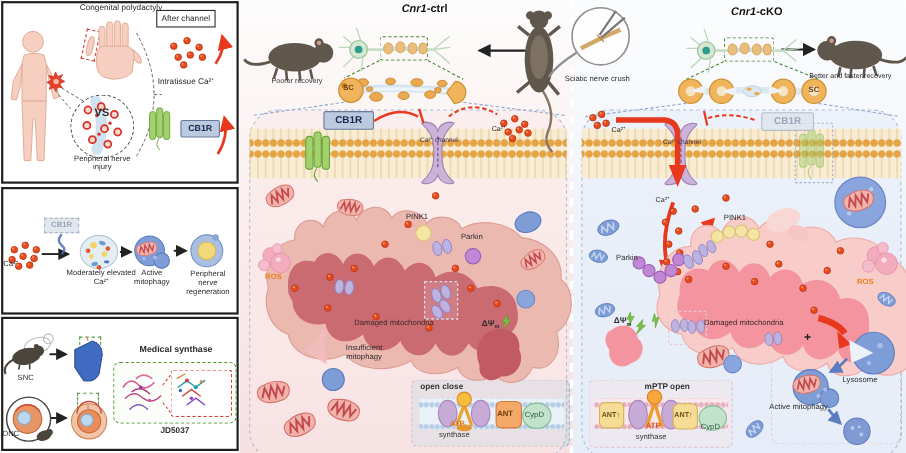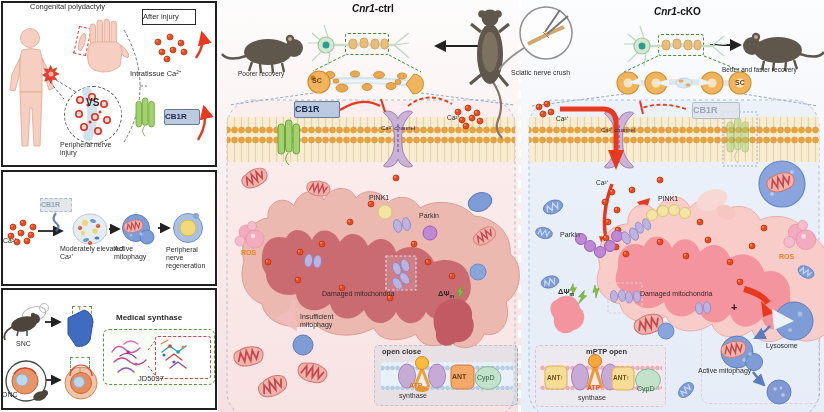--- a/index.html
+++ b/index.html
@@ -2,21 +2,21 @@
 <html><head>
 <meta charset="utf-8">
 <style>
   html,body{margin:0;padding:0;background:#fff;}
   #fig{position:relative;width:824px;height:412px;overflow:hidden;font-family:"Liberation Sans",sans-serif;background:#fff;}
   .bg{position:absolute;top:0;height:412px;z-index:0;}
   .panelbox{position:absolute;box-sizing:border-box;background:#fff;border:2px solid #1f1f1f;z-index:1;}
   .box{position:absolute;box-sizing:border-box;z-index:1;}
   svg.art{position:absolute;left:0;top:0;z-index:2;}
   .lbl{position:absolute;font-size:7px;color:#2b2b2b;line-height:1.15;white-space:nowrap;z-index:3;text-align:right;}
-  .c{text-align:left;}
+  .c{text-align:center;}
   .b{font-weight:bold;}
   .w{white-space:normal;}
   .it{font-style:italic;margin-left:32px;}
   .sub{font-size:5px;vertical-align:-2px;}
   .sep{position:absolute;left:518px;top:0;width:3px;height:412px;z-index:2;
        background:repeating-linear-gradient(180deg,#ffffff 0 8px,rgba(255,255,255,0) 8px 15px);}
   .tag{display:inline-block;}
 </style>
 </head>
 <body>
@@ -580,36 +580,36 @@
       <circle cx="183" cy="347" r="1.5" fill="#e08838" stroke="none"></circle>
       <circle cx="164" cy="355" r="1.5" fill="#3068c8" stroke="none"></circle>
     </g>
     <g stroke="#d84040" stroke-width="1" stroke-dasharray="2.5,2">
       <path d="M148,350 L155,341"></path>
         <path d="M148,366 L155,375"></path>
     </g>
   </svg>
 
   <div class="lbl c" style="left:30px;top:3px;width:160px;font-size:7.5px;">Congenital polydactyly</div>
-  <div class="lbl c" style="left:142px;top:9px;width:52px;height:14px;line-height:13px;border:1.5px solid #2a2a2a;background:#fff;font-size:7.5px;">After injury</div>
+  <div class="lbl c" style="left:142px;top:9px;width:52px;height:14px;line-height:13px;border:1.5px solid #2a2a2a;background:#fff;font-size:7.5px;">After channel</div>
   <div class="lbl c" style="left:130px;top:60px;width:78px;font-size:7.5px;margin-top:10px;">Intratissue Ca²⁺</div>
   <div class="lbl b" style="left:86px;top:97px;font-size:10px;">VS</div>
   <div class="lbl c w" style="left:60px;top:141px;width:66px;">Peripheral nerve injury</div>
   <div class="lbl c b" style="left:164px;top:109px;width:34px;height:14px;line-height:13px;background:#bccadf;border:1px solid #68799c;border-radius:2px;color:#16284e;font-size:8px;">CB1R</div>
 
   <div class="lbl" style="left:3px;top:237px;">Ca²⁺</div>
   <div class="lbl c b" style="left:40px;top:198px;width:30px;height:12px;line-height:11px;background:#e2e7ee;border:1px dashed #adb8c8;color:#96a2b4;">CB1R</div>
   <div class="lbl c w" style="left:60px;top:245px;width:64px;">Moderately elevated Ca²⁺</div>
   <div class="lbl c w" style="left:114px;top:245px;width:48px;">Active mitophagy</div>
   <div class="lbl c w" style="left:166px;top:246px;width:46px;">Peripheral nerve regeneration</div>
 
   <div class="lbl" style="left:16px;top:340px;">SNC</div>
   <div class="lbl" style="left:2px;top:391px;">ONC</div>
   <div class="lbl c b" style="left:116px;top:313px;width:88px;font-size:8px;">Medical synthase</div>
-  <div class="lbl c" style="left:138px;top:375px;width:42px;font-size:7.5px;">JD5037</div>
+  <div class="lbl c" style="left:138px;top:388px;width:42px;font-size:7.5px;font-weight:bold;">JD5037</div>
 
   <div class="lbl c w" style="left:511px;top:69px;width:64px;">Sciatic nerve crush</div>
 
   <div class="lbl c b" style="left:320px;top:3px;width:100px;font-size:10px;color:#111;">
     <span class="it tag">Cnr1</span><span class="tag">-ctrl</span>
   </div>
   <div class="lbl c" style="left:238px;top:70px;width:64px;font-size:6.5px;">Poorer recovery</div>
   <div class="lbl b" style="left:312px;top:77px;color:#6b4210;">SC</div>
   <div class="lbl c b" style="left:294px;top:101px;width:44px;height:15px;line-height:14px;background:#bccadf;border:1px solid #68799c;border-radius:2px;color:#16284e;font-size:9px;">CB1R</div>
   <div class="lbl c w" style="left:381px;top:125px;width:36px;font-size:6px;color:#3a2b50;">Ca²⁺ channel</div>

